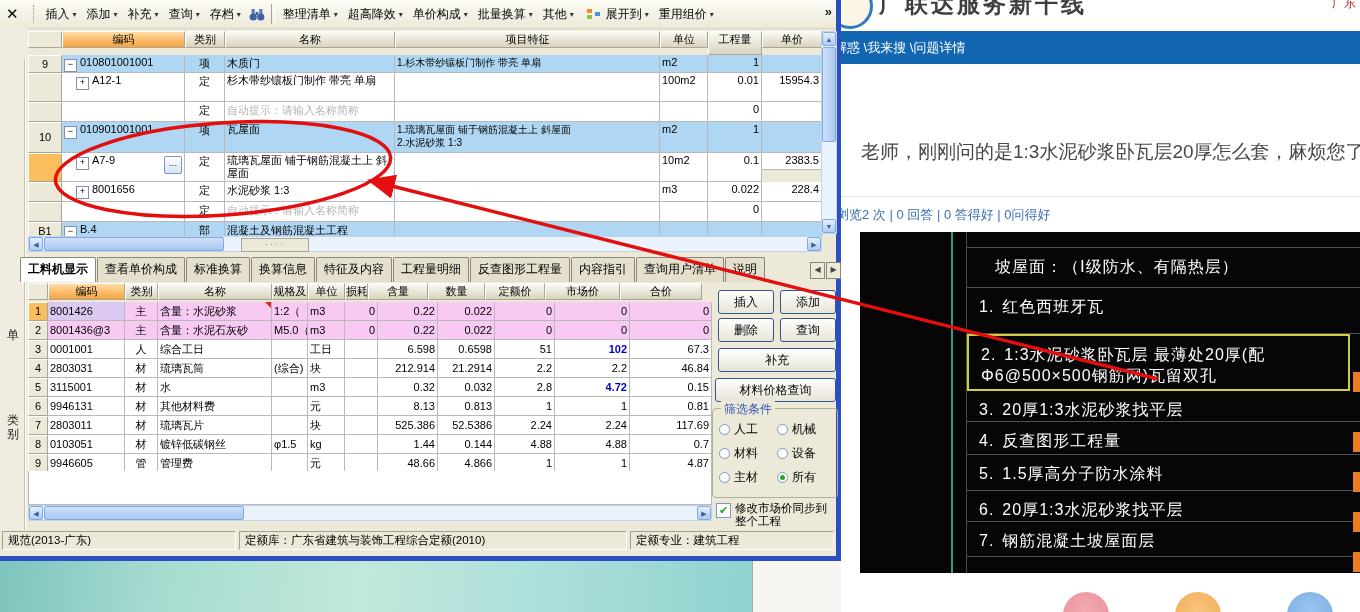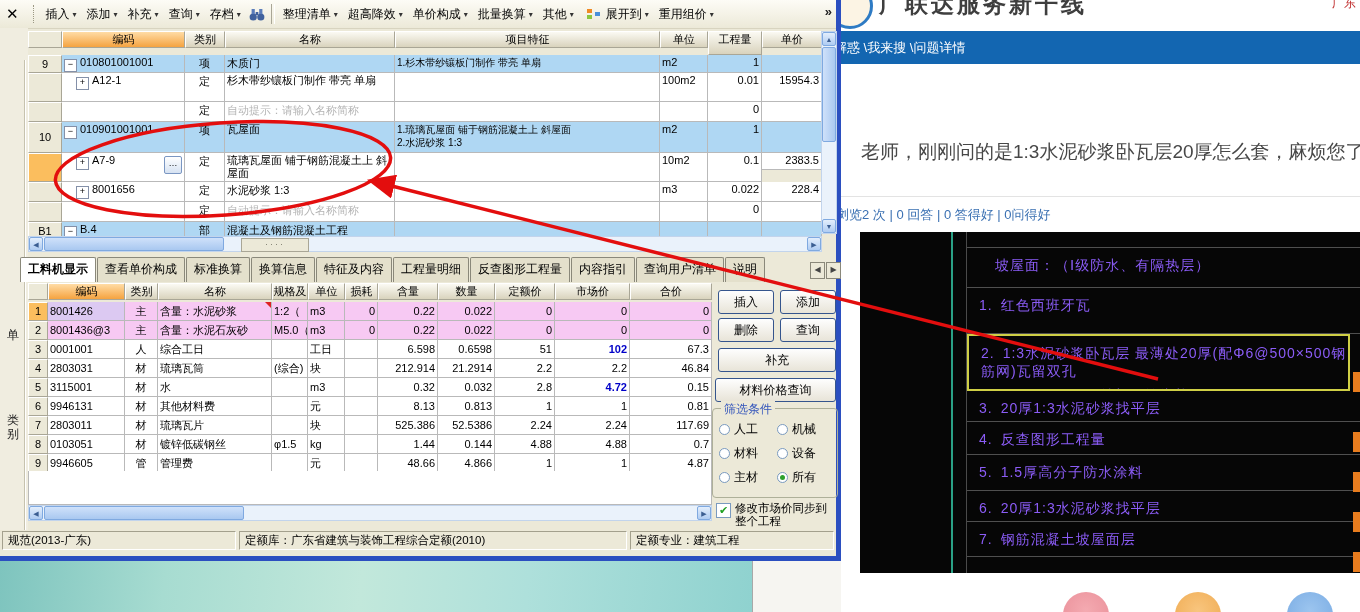--- a/index.html
+++ b/index.html
@@ -99,21 +99,21 @@
   .bluebar{position:absolute;left:0;top:31px;width:519px;height:33px;background:#1366B1;}
   .bluebar span{position:absolute;left:-7px;top:0;color:#fff;font-size:13px;line-height:33px;white-space:nowrap;}
   .question{position:absolute;left:20px;top:139px;font-size:19px;color:#474747;white-space:nowrap;}
   .q-div{position:absolute;left:0;top:196px;width:519px;height:1px;background:#E3E3E3;}
   .stats{position:absolute;left:-5px;top:206px;font-size:13px;color:#3A70B2;white-space:nowrap;}
 
   #cad{position:absolute;left:19px;top:232px;width:500px;height:341px;background:#060606;overflow:hidden;}
   .vline-t{position:absolute;left:91px;top:0;width:2px;height:341px;background:#2AA186;}
   .vline-g{position:absolute;left:106px;top:0;width:1px;height:341px;background:#4A4A4A;}
   #cad-rows{position:absolute;left:107px;top:15px;right:0;}
-  .cad-row{box-sizing:border-box;border-bottom:1px solid #4F4F4F;color:#8b5cf6;font-size:14px;letter-spacing:1px;
+  .cad-row{box-sizing:border-box;border-bottom:1px solid #4F4F4F;color:#ffffff;font-size:16px;letter-spacing:1px;
            padding:9px 0 0 12px;overflow:hidden;}
   .cad-row:first-child{border-top:1px solid #4F4F4F;padding-left:28px;}
   .cad-row .no{margin-right:8px;}
   .cad-row .l2{padding-left:26px;margin-top:6px;}
   .cad-row.hl{border:2px solid #CFCF45;margin-right:10px;}
   .otab{position:absolute;right:0;width:7px;height:20px;background:#E87C1E;}
   .circ{position:absolute;top:592px;width:46px;height:46px;border-radius:50%;}
 
   
   #overlay{position:absolute;left:0;top:0;width:1360px;height:612px;z-index:60;pointer-events:none;}
@@ -331,21 +331,21 @@
       </div>
 
     <div id="sgrid">
         <div class="s-row">
           <div class="gutter" style="width: 20px; height: 17px;"></div>
           <div class="hcell org" style="width: 77px; height: 17px; line-height: 15px;">编码</div>
           <div class="hcell" style="width: 33px; height: 17px; line-height: 15px;">类别</div>
           <div class="hcell" style="width: 114px; height: 17px; line-height: 15px;">名称</div>
           <div class="hcell" style="width: 36px; height: 17px; line-height: 15px;">规格及</div>
           <div class="hcell" style="width: 37px; height: 17px; line-height: 15px;">单位</div>
-          <div class="hcell" style="width: 33px; height: 17px; line-height: 15px;">损耗</div>
+          <div class="hcell" style="width: 23px; height: 17px; line-height: 15px;">损耗</div>
           <div class="hcell" style="width: 60px; height: 17px; line-height: 15px;">含量</div>
           <div class="hcell" style="width: 57px; height: 17px; line-height: 15px;">数量</div>
           <div class="hcell" style="width: 60px; height: 17px; line-height: 15px;">定额价</div>
           <div class="hcell" style="width: 75px; height: 17px; line-height: 15px;">市场价</div>
           <div class="hcell" style="width: 82px; height: 17px; line-height: 15px;">合价</div>
         </div>
         <div class="s-row pinkrow">
           <div class="gutter sel" style="width: 20px; line-height: 17px;">1</div>
           <div class="cell lav" style="width: 77px; line-height: 17px;">8001426</div>
           <div class="cell c" style="width: 33px; line-height: 17px;">主</div>

